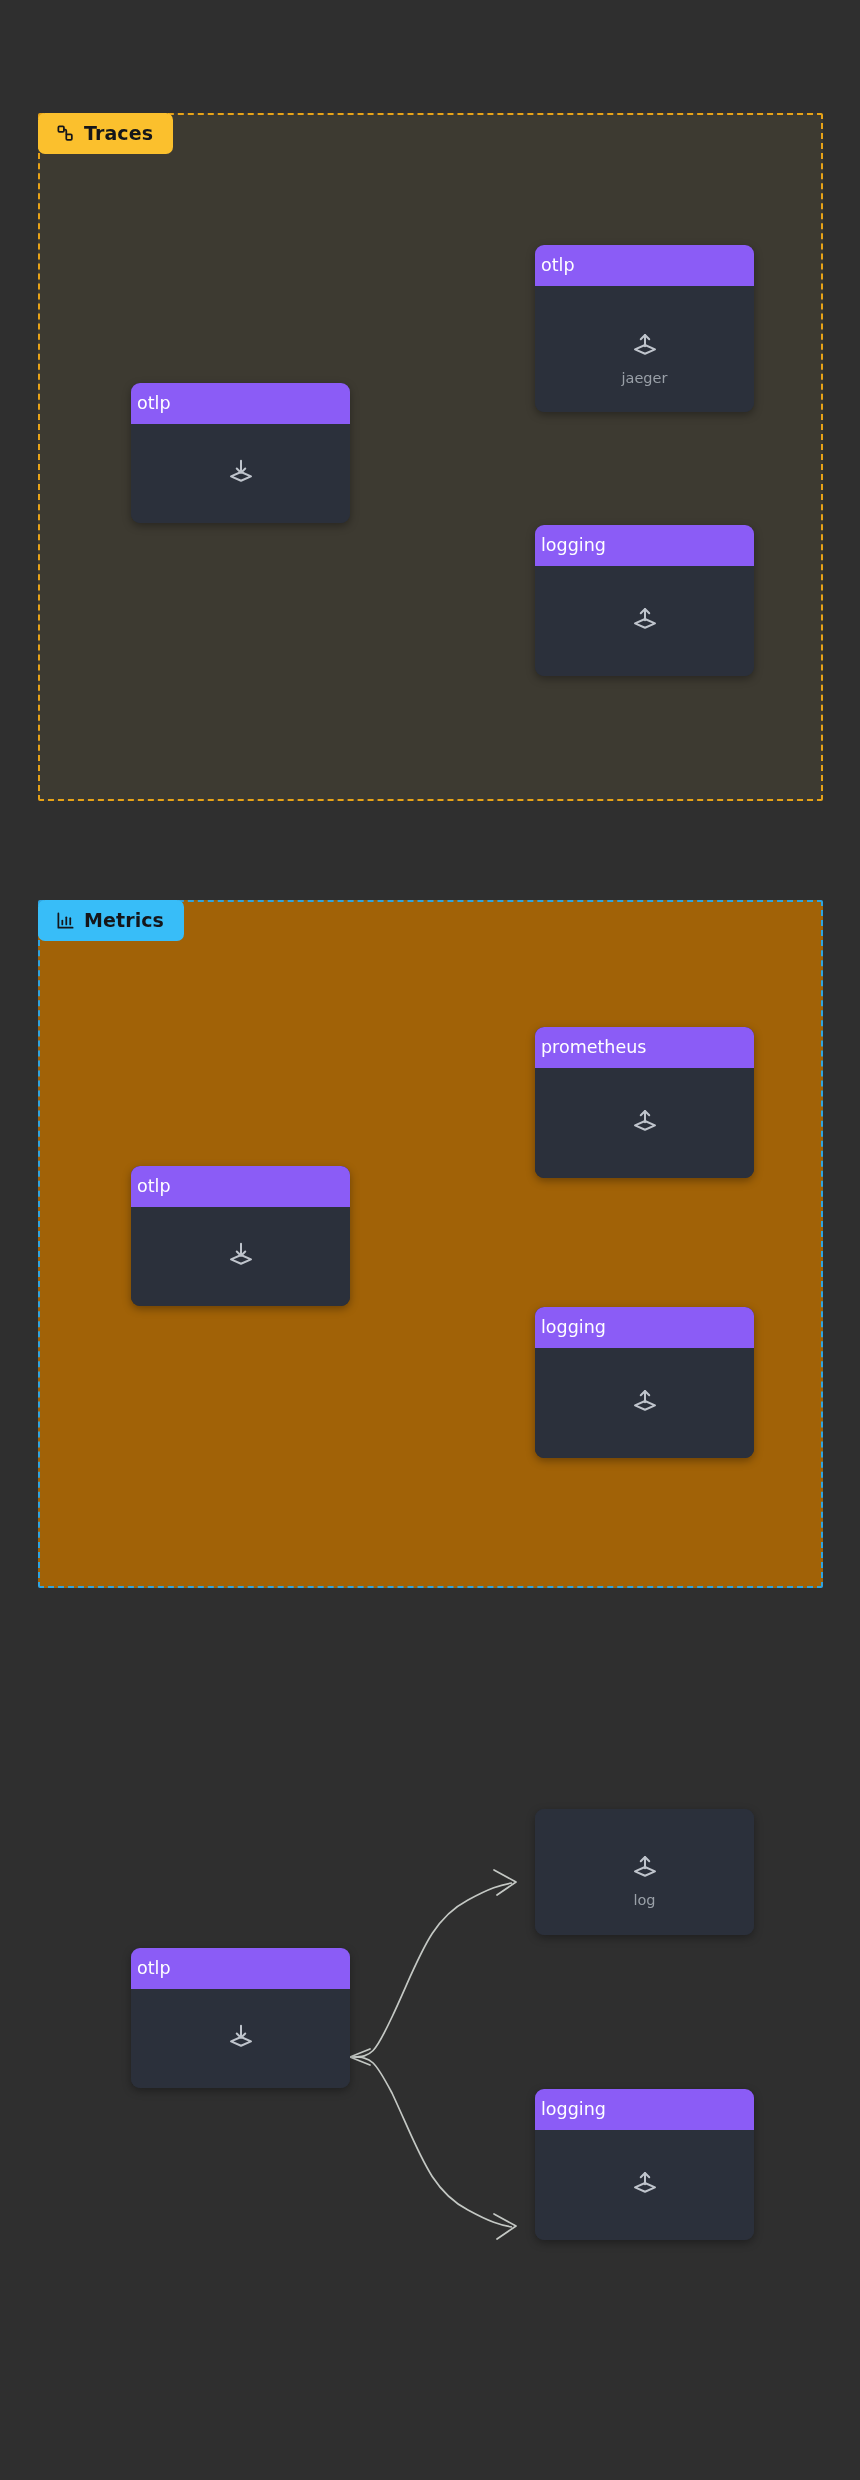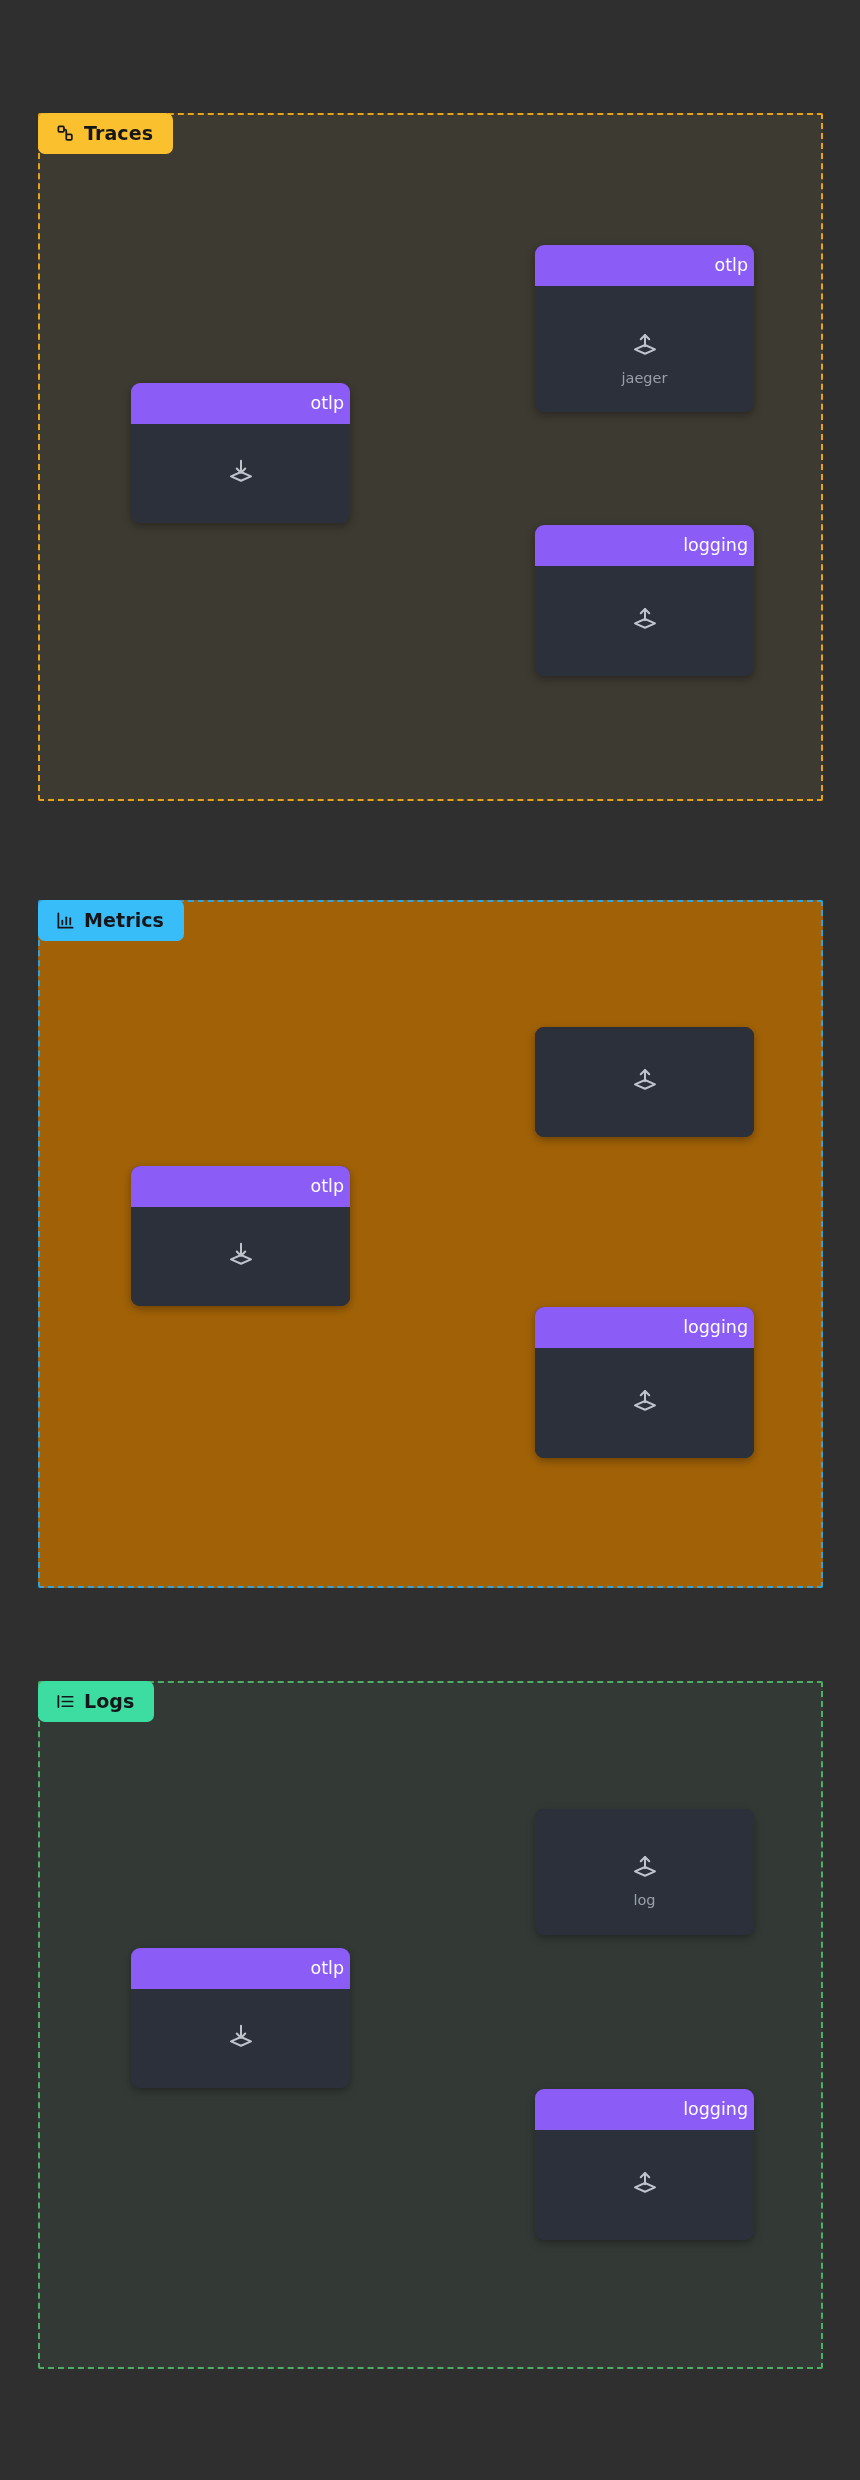--- a/index.html
+++ b/index.html
@@ -93,21 +93,21 @@
     width: 219px;
     border-radius: 9px;
     overflow: hidden;
     background: #2B303B;
     box-shadow: 0 3px 9px rgba(0,0,0,0.34);
   }
   .node-header {
     background: #8B5CF6;
     color: #FFFFFF;
     font-size: 17.5px;
-    text-align: right;
+    text-align: left;
     padding: 11px 6px 12px;
     line-height: 1.05;
     font-weight: 400;
   }
   .node-body {
     background: #2B303B;
     display: flex;
     flex-direction: column;
     align-items: center;
     justify-content: center;
@@ -281,20 +281,21 @@
         <svg width="30" height="30" viewBox="0 0 24 24" fill="none" stroke="currentColor" stroke-width="1.6" stroke-linecap="round" stroke-linejoin="round">
           <path d="M12 3v9"></path>
           <path d="M8.6 9.2 12 12.6l3.4-3.4"></path>
           <path d="M4 15.5 12 12l8 3.5-8 3.5z"></path>
         </svg>
       </span>
     </div>
   </div>
 
   <div class="node no-sub n-metrics-exp-1">
+    <div class="node-header">prometheus</div>
     <div class="node-body">
       <span class="nb-icon">
         <svg width="30" height="30" viewBox="0 0 24 24" fill="none" stroke="currentColor" stroke-width="1.6" stroke-linecap="round" stroke-linejoin="round">
           <path d="M12 13V4"></path>
           <path d="M8.6 7.4 12 4l3.4 3.4"></path>
           <path d="M4 15.5 12 12l8 3.5-8 3.5z"></path>
         </svg>
       </span>
     </div>
   </div>
@@ -305,33 +306,20 @@
       <span class="nb-icon">
         <svg width="30" height="30" viewBox="0 0 24 24" fill="none" stroke="currentColor" stroke-width="1.6" stroke-linecap="round" stroke-linejoin="round">
           <path d="M12 13V4"></path>
           <path d="M8.6 7.4 12 4l3.4 3.4"></path>
           <path d="M4 15.5 12 12l8 3.5-8 3.5z"></path>
         </svg>
       </span>
     </div>
   </div>
 
-  <div class="pipeline logs">
-    <div class="signal-badge logs">
-      <span class="badge-icon">
-        <svg width="19" height="19" viewBox="0 0 24 24" fill="none" stroke="#15161A" stroke-width="2.2" stroke-linecap="round" stroke-linejoin="round">
-          <path d="M3 5v14"></path>
-          <path d="M8 6h13"></path>
-          <path d="M8 12h13"></path>
-          <path d="M8 18h13"></path>
-        </svg>
-      </span>
-      <span>Logs</span>
-    </div>
-  </div>
 
   <div class="node recv n-logs-recv">
     <div class="node-header">otlp</div>
     <div class="node-body">
       <span class="nb-icon">
         <svg width="30" height="30" viewBox="0 0 24 24" fill="none" stroke="currentColor" stroke-width="1.6" stroke-linecap="round" stroke-linejoin="round">
           <path d="M12 3v9"></path>
           <path d="M8.6 9.2 12 12.6l3.4-3.4"></path>
           <path d="M4 15.5 12 12l8 3.5-8 3.5z"></path>
         </svg>

